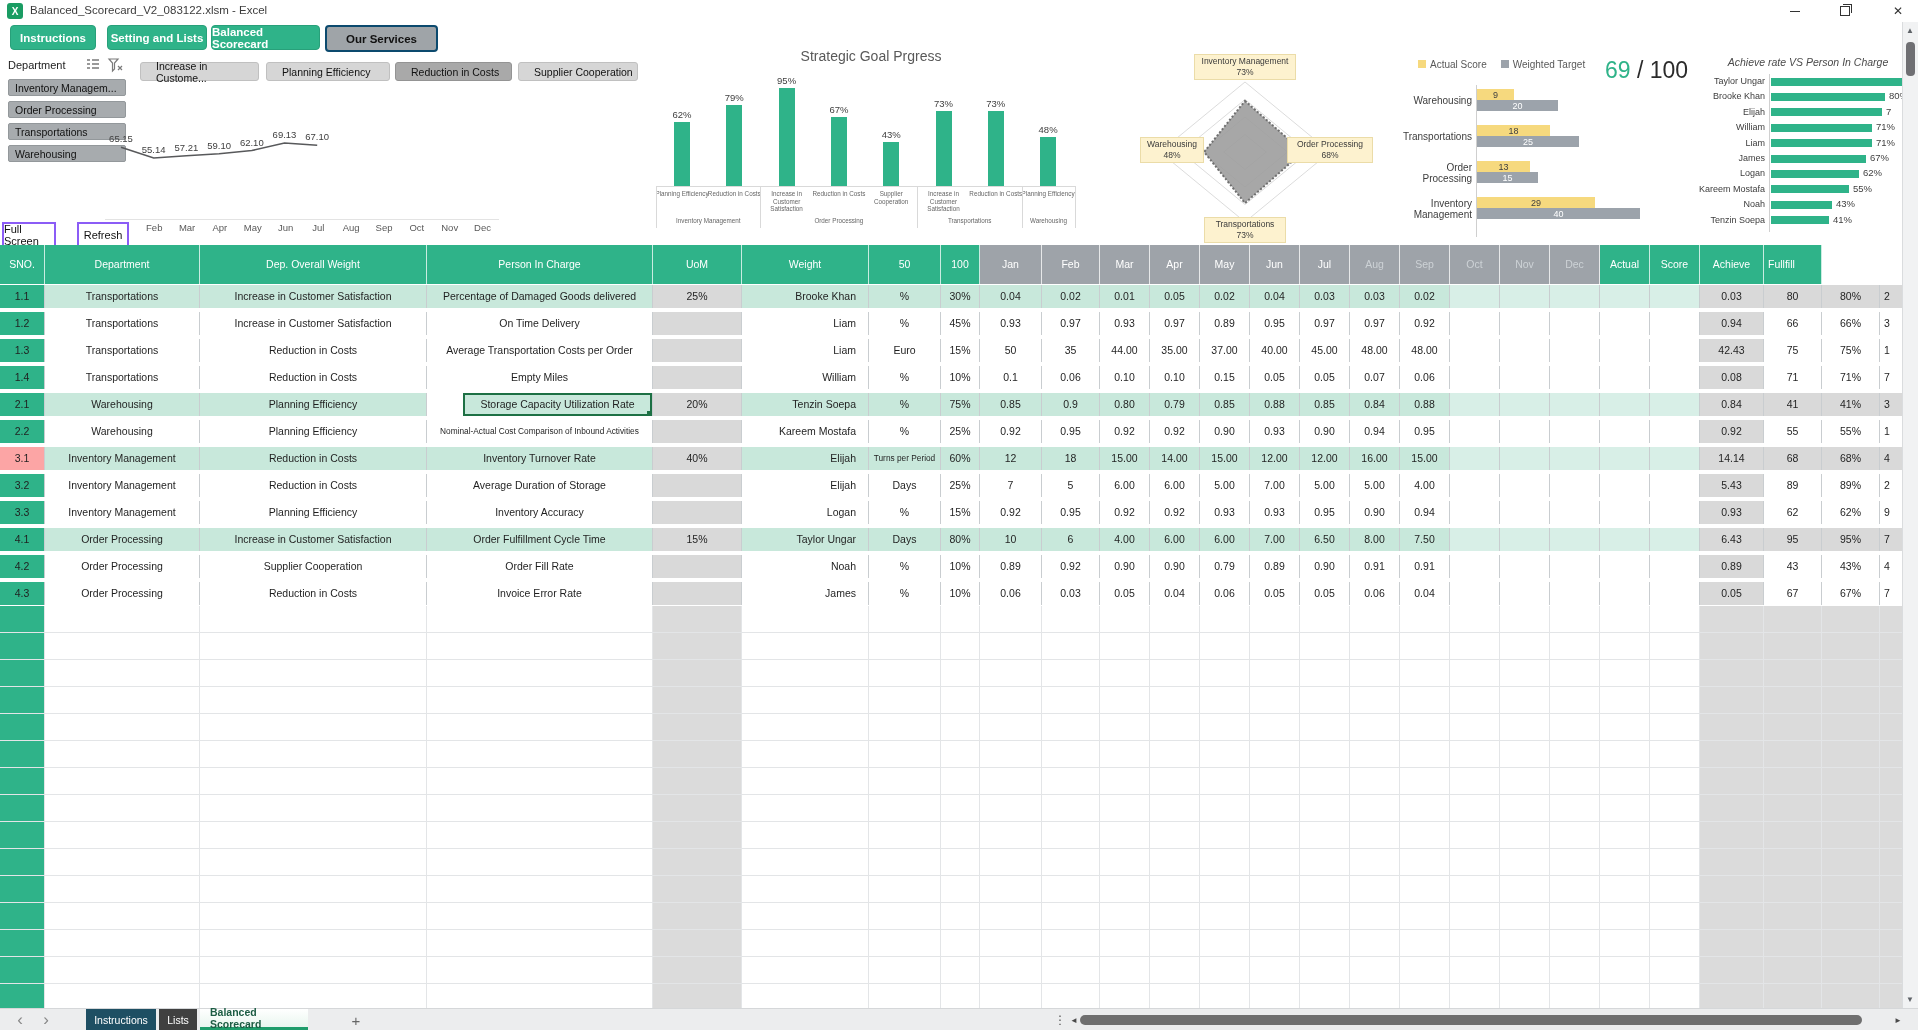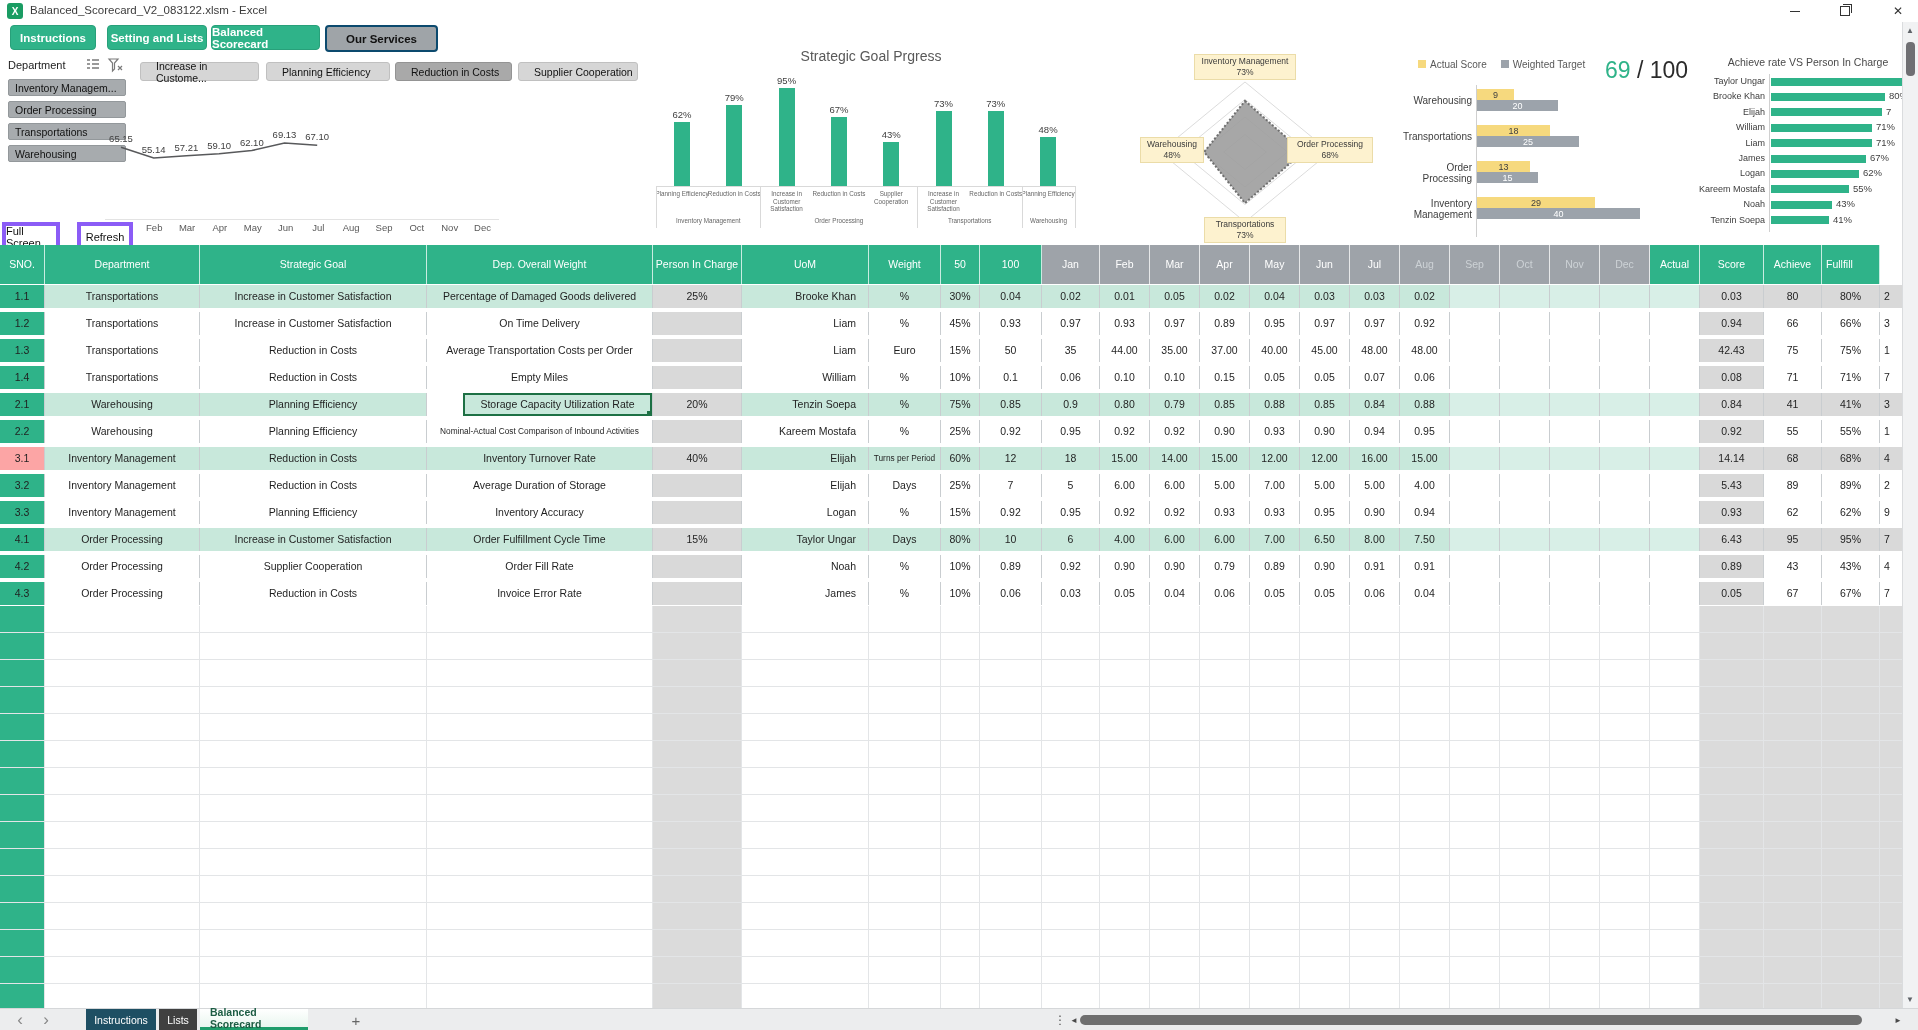--- a/index.html
+++ b/index.html
@@ -22,21 +22,21 @@
   #dept-list{position:absolute;left:8px;top:79px;width:120px;}
   .slicer-item{width:118px;height:17px;margin-bottom:5px;background:#A7ABAE;border:1px solid #93989b;border-radius:2px;font-size:10.5px;color:#111;display:flex;align-items:center;justify-content:flex-start;padding-left:6px;box-sizing:border-box;}
   
   .goal-slicer-btn{position:absolute;top:62px;height:19px;background:#D6D6D6;border:1px solid #c0c0c0;border-radius:3px;font-size:10.5px;color:#111;display:flex;align-items:center;justify-content:flex-start;padding-left:15px;box-sizing:border-box;}
   .goal-slicer-btn.selected{background:#A9A9A9;border-color:#949494;}
   
   .trend-label{position:absolute;width:42px;text-align:center;font-size:9.5px;color:#404040;}
   #trend-months{position:absolute;left:105px;top:219px;width:394px;height:16px;display:flex;border-top:1px solid #e3e3e3;}
   #trend-months span{flex:1;text-align:center;font-size:9.5px;color:#595959;line-height:16px;}
   
-  .toolbtn{position:absolute;top:222px;height:21px;background:#fff;border:4px solid #8b5cf6;font-size:11px;color:#111;display:flex;align-items:center;justify-content:center;}
+  .toolbtn{position:absolute;top:222px;height:21px;background:#fff;border:2px solid #8b5cf6;font-size:11px;color:#111;display:flex;align-items:center;justify-content:center;}
   
   #goal-chart{position:absolute;left:650px;top:48px;width:442px;height:194px;}
   #goal-title{position:absolute;left:0;top:0;width:442px;text-align:center;font-size:14px;color:#595959;}
   .gbar{position:absolute;width:16px;background:#2FB389;}
   .gbar-pct{position:absolute;width:42px;text-align:center;font-size:9.5px;color:#3f3f3f;}
   .gaxis{position:absolute;background:#d9d9d9;}
   .gcat{position:absolute;width:54px;text-align:center;font-size:6.3px;line-height:1.2;color:#666;}
   .ggrp{position:absolute;text-align:center;font-size:6.3px;color:#666;}
   
   .radar-label{position:absolute;background:#FDF2CF;border:1px solid #EBDCA8;font-size:8.5px;line-height:1.3;text-align:center;color:#3b3b3b;padding:1px 2px;box-sizing:border-box;}
@@ -45,21 +45,21 @@
   #score-legend{position:absolute;left:18px;top:4px;display:flex;gap:14px;font-size:10px;color:#595959;align-items:center;}
   .legend-sq{display:inline-block;width:8px;height:8px;margin-right:4px;}
   .sc-label{position:absolute;width:72px;font-size:10px;color:#3d3d3d;display:flex;align-items:center;justify-content:flex-end;text-align:right;line-height:1.15;}
   .sc-bar{position:absolute;height:11px;display:flex;align-items:center;justify-content:center;font-size:9px;}
   .sc-bar.yellow{background:#F6D97E;color:#3f3f3f;}
   .sc-bar.grayb{background:#9CA3AB;color:#fff;}
   #big-score{position:absolute;left:1605px;top:57px;font-size:23px;color:#2b2b2b;}
   #big-score .val{color:#2FB389;}
   
   #achieve-chart{position:absolute;left:1698px;top:48px;width:222px;height:196px;}
-  #achieve-title{position:absolute;left:0;top:8px;width:220px;text-align:center;font-size:10.5px;color:#4a4a4a;}
+  #achieve-title{position:absolute;left:0;top:8px;width:220px;text-align:center;font-size:10.5px;color:#4a4a4a;font-style:italic;}
   .ac-label{position:absolute;width:67px;font-size:9px;color:#3d3d3d;text-align:right;}
   .ac-bar{position:absolute;height:8px;background:#2FB389;}
   .ac-pct{position:absolute;font-size:9.5px;color:#3f3f3f;}
   
   .tgrid{display:grid;grid-template-columns:45px 155px 227px 226px 89px 127px 72px 39px 62px 58px repeat(12,50px) 64px 58px 58px 60px;width:1940px;}
   #thead{position:absolute;left:0;top:245px;}
   .th{height:39px;background:#2FB389;color:#fff;font-size:10.5px;display:flex;align-items:center;justify-content:center;text-align:center;line-height:1.15;border-right:1px solid rgba(255,255,255,.75);box-sizing:border-box;}
   .th.month{background:#9EA3A9;}
   .th.dim{color:#CDD2D6;}
   .th.left{justify-content:flex-start;padding-left:4px;}
@@ -293,21 +293,20 @@
       <div class="ac-bar" style="left: 73px; top: 152.7px; width: 61px;"></div>
       <div class="ac-pct" style="left: 138px; top: 150.2px;">43%</div>
       <div class="ac-label" style="left: 0px; top: 166.6px;">Tenzin Soepa</div>
       <div class="ac-bar" style="left: 73px; top: 168.1px; width: 58px;"></div>
       <div class="ac-pct" style="left: 135px; top: 165.6px;">41%</div>
     </div>
 
   <div id="thead" class="tgrid">
       <div class="th">SNO.</div>
       <div class="th">Department</div>
-      <div class="th">Strategic Goal</div>
       <div class="th">Dep. Overall Weight</div>
       <div class="th">Person In Charge</div>
       <div class="th">UoM</div>
       <div class="th">Weight</div>
       <div class="th">50</div>
       <div class="th">100</div>
       <div class="th month">Jan</div>
       <div class="th month">Feb</div>
       <div class="th month">Mar</div>
       <div class="th month">Apr</div>

